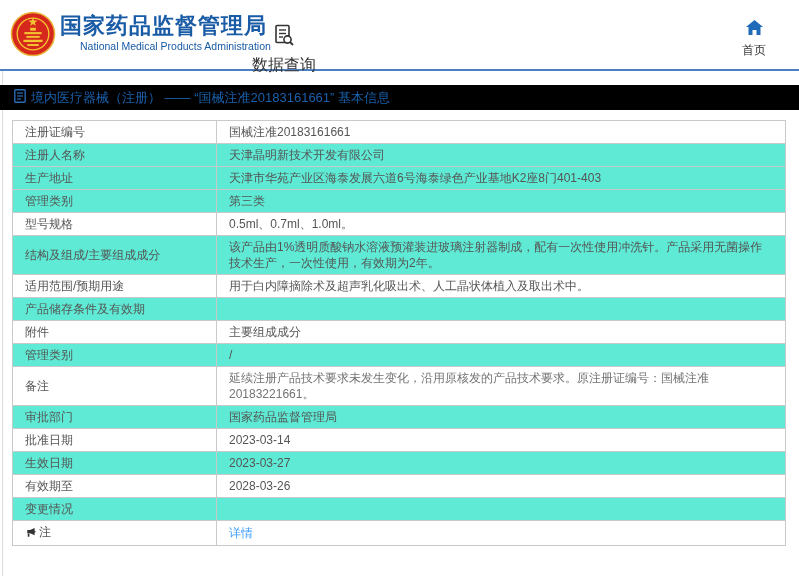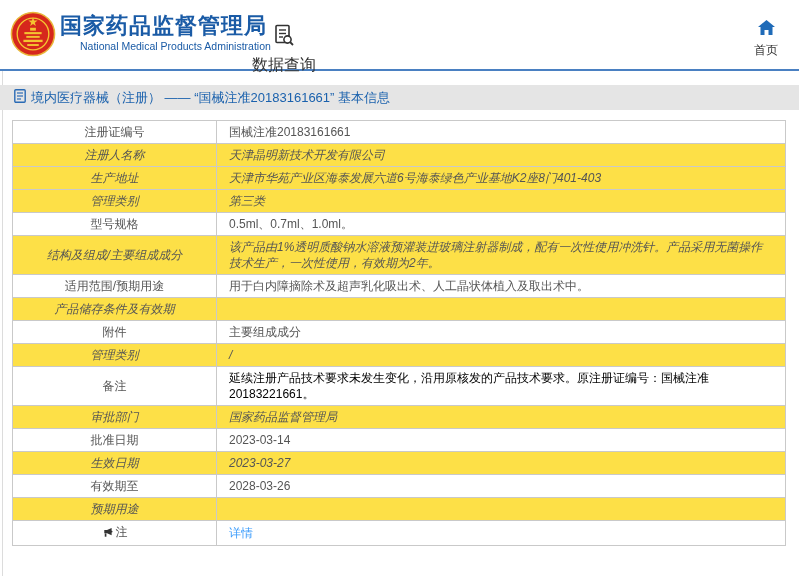--- a/index.html
+++ b/index.html
@@ -10,37 +10,37 @@
 
   
   .header { position:absolute; left:0; top:0; width:799px; height:71px; background:#fff;
     border-bottom:2px solid #4a80c2; }
   .emblem { position:absolute; left:10px; top:11px; width:46px; height:46px; }
   .org-block { position:absolute; left:60px; top:13px; }
   .org-name { font-size:22px; font-weight:bold; color:#1a5ba6; letter-spacing:1px; line-height:26px; }
   .org-name-en { font-size:10.5px; color:#1a5ba6; line-height:15px;padding-left:20px; }
   .data-query { position:absolute; left:252px; top:24px; display:flex; align-items:center; gap:5px; cursor:pointer;flex-direction:column; }
   .data-query-label { font-size:16px; color:#333; }
-  .top-nav { position:absolute; right:21px; top:20px; display:flex; gap:28px; }
+  .top-nav { position:absolute; right:33px; top:20px; display:flex; gap:28px; }
   .nav-item { display:flex; flex-direction:column; align-items:center; gap:3px; cursor:pointer; }
   .nav-item .nav-label { font-size:12px; color:#333; white-space:nowrap; }
 
   
   .crumb-bar { position:absolute; left:0; top:85px; width:799px; height:25px;
-    background:#e5e5e5; display:flex; align-items:center; padding-left:14px; gap:5px; }
+    background:#000000; display:flex; align-items:center; padding-left:14px; gap:5px; }
   .crumb-text { font-size:13px; color:#1a61ad; }
 
   
   .info-table { position:absolute; left:12px; top:120px; width:774px;
     border-collapse:collapse; font-size:12px; color:#555; }
   .info-table td { border:1px solid #c9c9c9; padding:3px 12px; line-height:16px; height:23px; }
-  .info-table tr.alt td { background:#fde047;font-style:italic; }
-  .info-table td.label-cell { width:204px; text-align:center; color:#555; white-space:nowrap; }
+  .info-table tr.alt td { background:#5eead4; }
+  .info-table td.label-cell { width:204px; text-align:left; color:#555; white-space:nowrap; }
   .info-table td.value-cell { text-align:left; }
-  .info-table td.remark { color:#000000; }
+  .info-table td.remark { color:#737373; }
   .info-table a.detail-link { color:#3b9cfc; text-decoration:none; cursor:pointer; }
   .megaphone { display:inline-block; vertical-align:-2px; margin-right:3px; }
 </style>
 </head>
 <body>
 
 <div class="page-edge"></div>
 
 <div class="header">
 
@@ -155,21 +155,21 @@
       </tr>
       <tr class="alt">
         <td class="label-cell"><span>生效日期</span></td>
         <td class="value-cell"><span>2023-03-27</span></td>
       </tr>
       <tr>
         <td class="label-cell"><span>有效期至</span></td>
         <td class="value-cell"><span>2028-03-26</span></td>
       </tr>
       <tr class="alt">
-        <td class="label-cell"><span>预期用途</span></td>
+        <td class="label-cell"><span>变更情况</span></td>
         <td class="value-cell"><span></span></td>
       </tr>
       <tr>
         <td class="label-cell"><span class="megaphone"><svg width="11" height="11" viewBox="0 0 12 12">
               <path d="M10.5 1 L10.5 9 L5.5 6.8 L2.5 6.8 L2.5 3.2 L5.5 3.2 Z" fill="#333"></path>
               <rect x="3" y="7" width="1.8" height="3.6" fill="#333"></rect>
               <circle cx="10.5" cy="5" r="1" fill="#333"></circle>
             </svg></span><span>注</span></td>
         <td class="value-cell"><a class="detail-link" href="#">详情</a></td>
       </tr>

